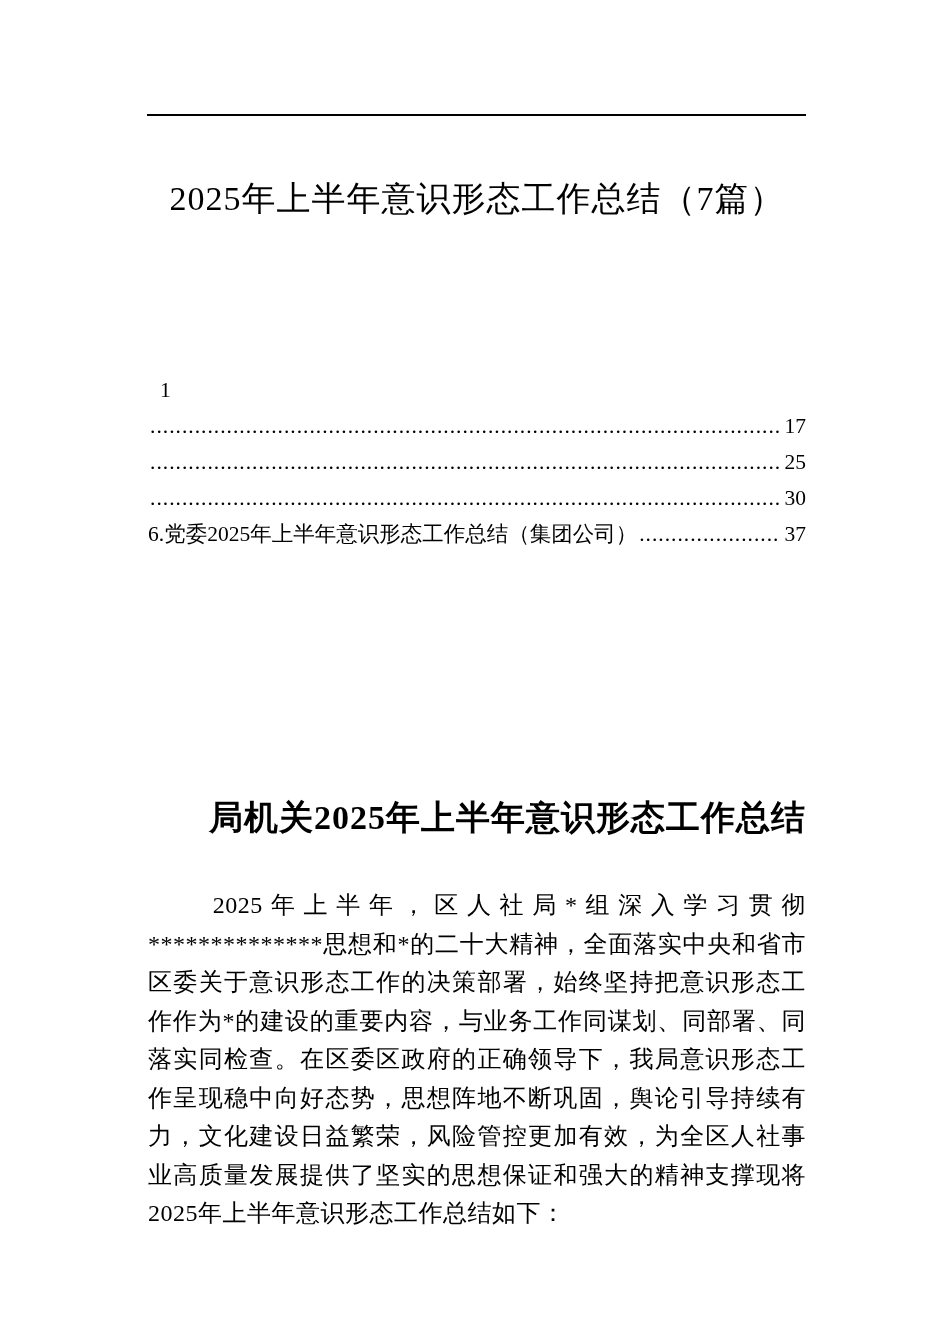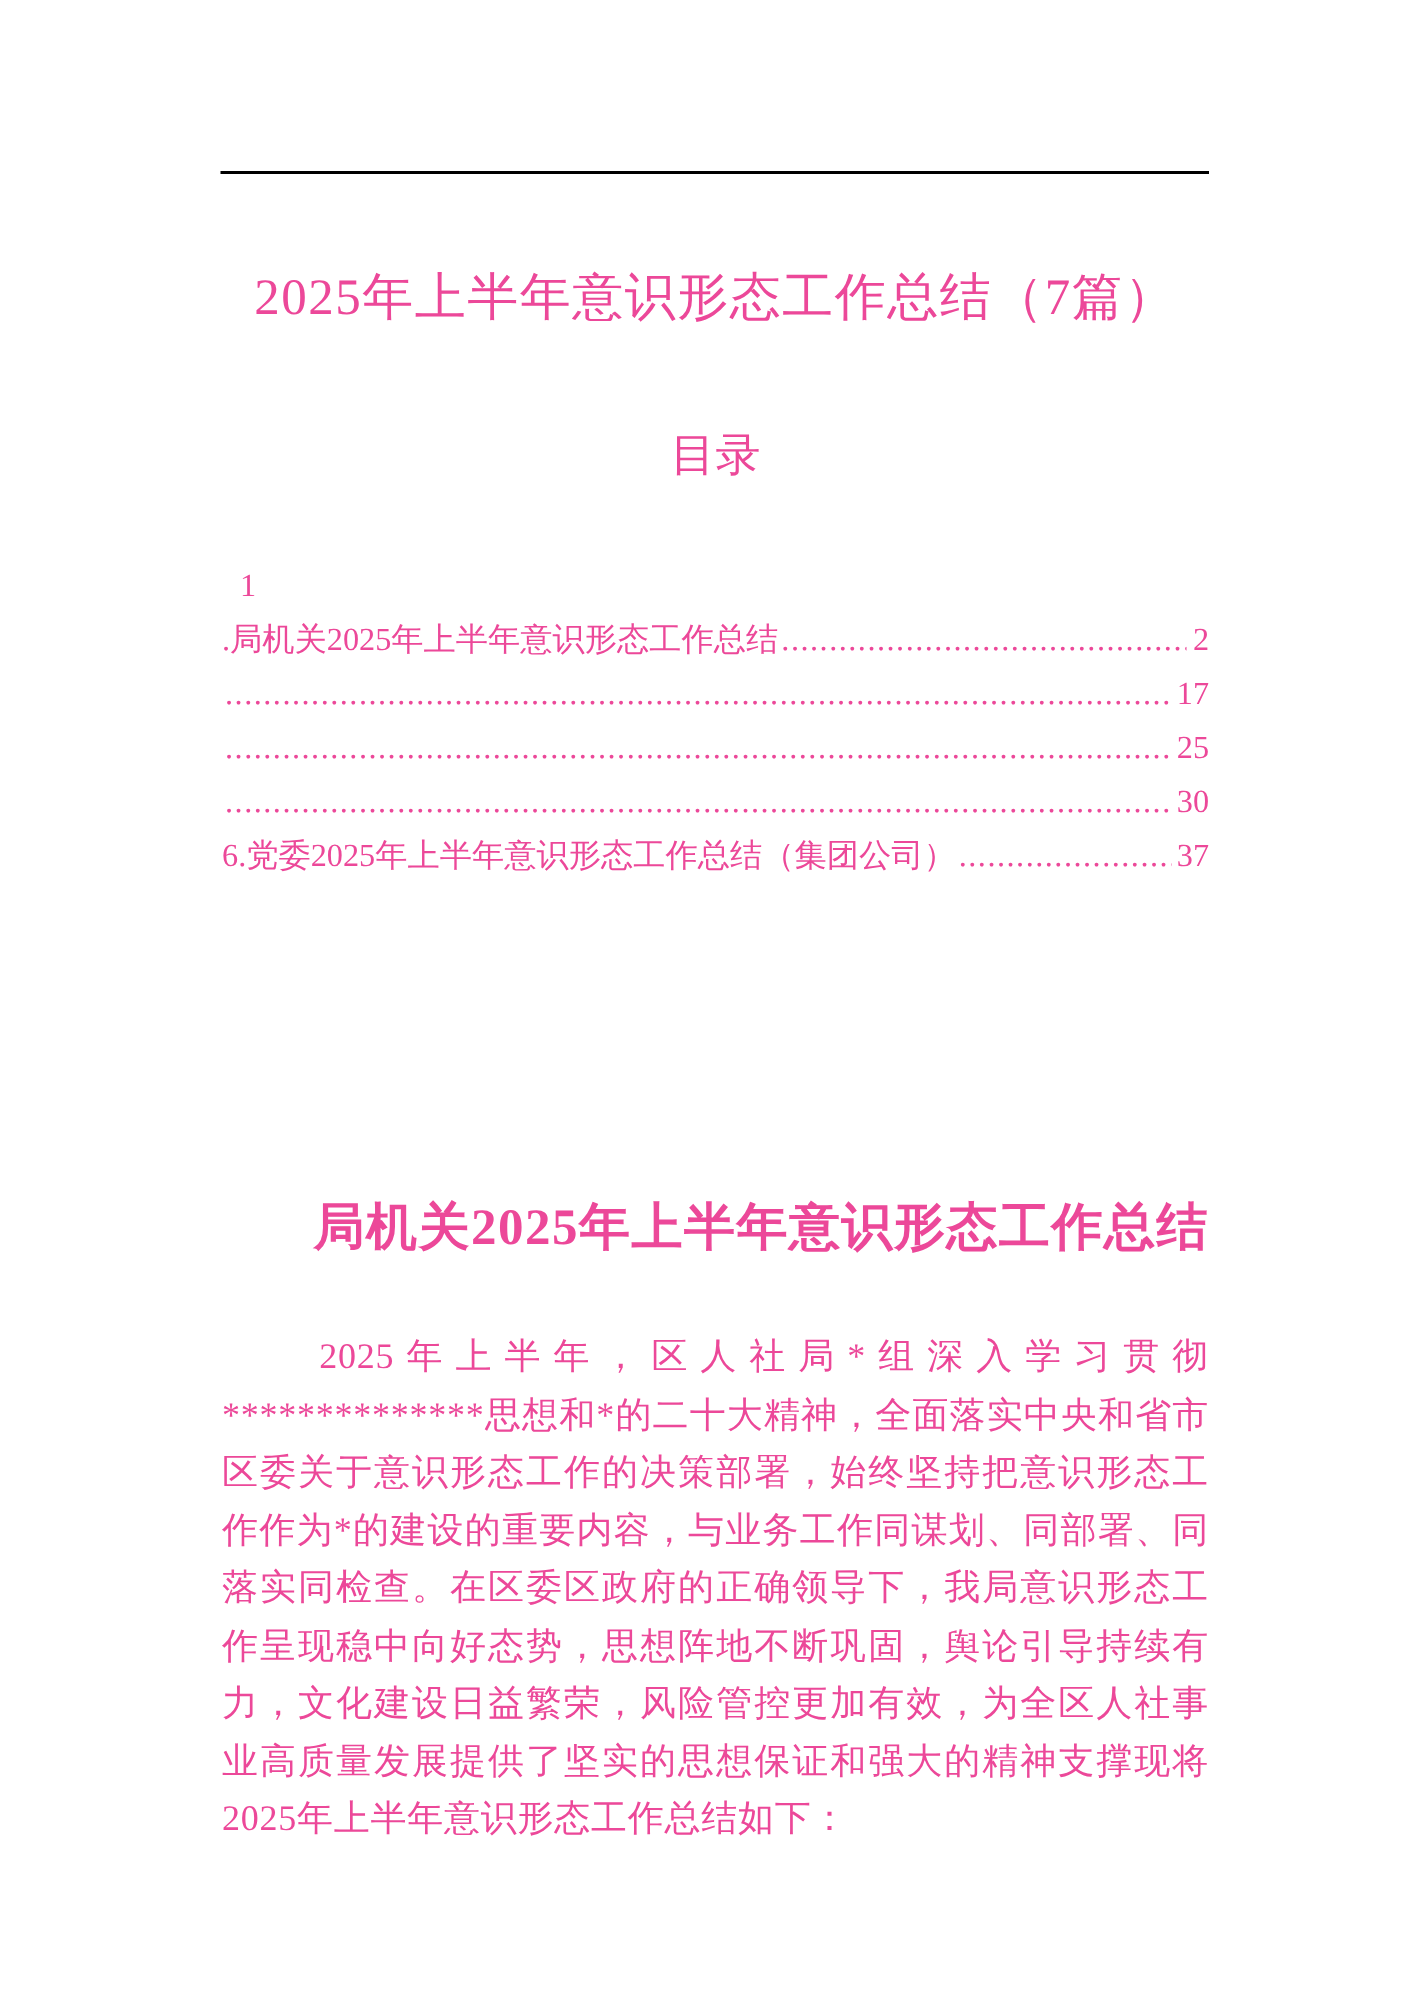--- a/index.html
+++ b/index.html
@@ -5,21 +5,21 @@
   html, body {
     margin: 0;
     padding: 0;
     background: #ffffff;
   }
   .page {
     position: relative;
     width: 836px;
     height: 1344px;
     background: #ffffff;
-    color: #ec4899;
+    color: #000000;
     font-family: "Liberation Serif", "DejaVu Serif", serif;
     overflow: hidden;
   }
   .top-rule {
     position: absolute;
     top: 114px;
     left: 147px;
     width: 659px;
     margin: 0;
     border: none;
@@ -107,31 +107,25 @@
 </style>
 </head>
 <body>
 
 <div class="page">
 
   <hr class="top-rule">
 
   <h1 class="doc-title">2025年上半年意识形态工作总结（7篇）</h1>
 
-  <h2 class="toc-heading">目录</h2>
 
   <div class="toc">
 
     <div class="toc-orphan">1</div>
 
-    <div class="toc-entry">
-      <span class="toc-label">.局机关2025年上半年意识形态工作总结</span>
-      <span class="toc-leader"></span>
-      <span class="toc-page">2</span>
-    </div>
 
 
     <div class="toc-entry">
       <span class="toc-leader"></span>
       <span class="toc-page">17</span>
     </div>
 
     <div class="toc-entry">
       <span class="toc-leader"></span>
       <span class="toc-page">25</span>

